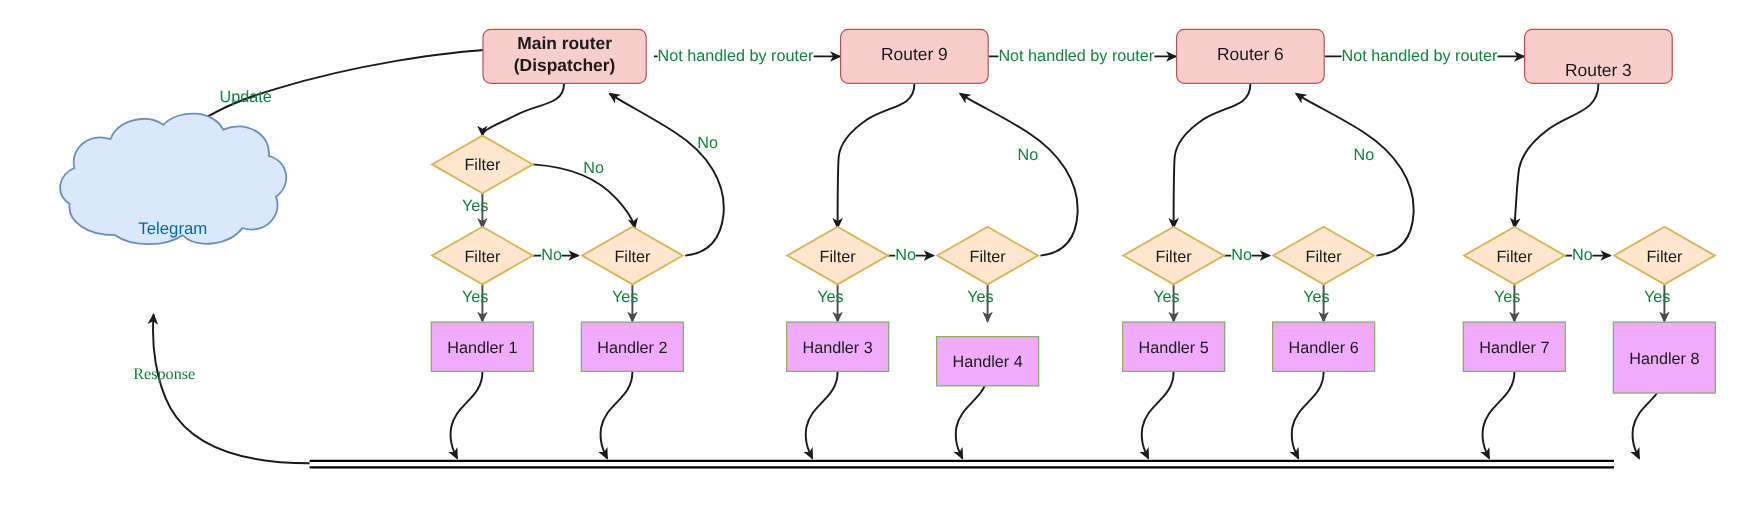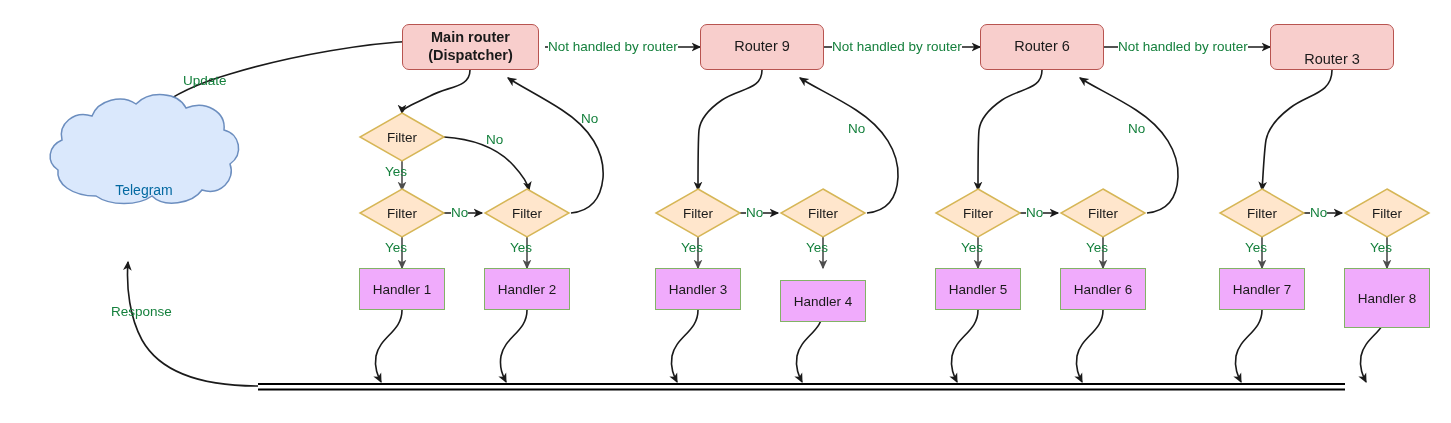--- a/index.html
+++ b/index.html
@@ -258,21 +258,21 @@
     <span>Handler 6</span>
   </div>
   <div class="handler-box" style="left:1219px; top:268px; width:86px; height:42px;">
     <span>Handler 7</span>
   </div>
   <div class="handler-box" style="left:1344px; top:268px; width:86px; height:60px;">
     <span>Handler 8</span>
   </div>
 
   <div class="edge-label" style="left:183px; top:73px;">Update</div>
-  <div class="edge-label" style="left:111px; top:304px;">Response</div>
+  <div class="edge-label" style="left:111px; top:304px;font-family:Liberation Serif, serif;">Response</div>
 
   <div class="edge-label" style="left:548px; top:39px; background:#ffffff;">Not handled by router</div>
   <div class="edge-label" style="left:832px; top:39px; background:#ffffff;">Not handled by router</div>
   <div class="edge-label" style="left:1118px; top:39px; background:#ffffff;">Not handled by router</div>
 
   <div class="edge-label" style="left:385px; top:164px;">Yes</div>
   <div class="edge-label" style="left:385px; top:240px;">Yes</div>
   <div class="edge-label" style="left:510px; top:240px;">Yes</div>
   <div class="edge-label" style="left:681px; top:240px;">Yes</div>
   <div class="edge-label" style="left:806px; top:240px;">Yes</div>

